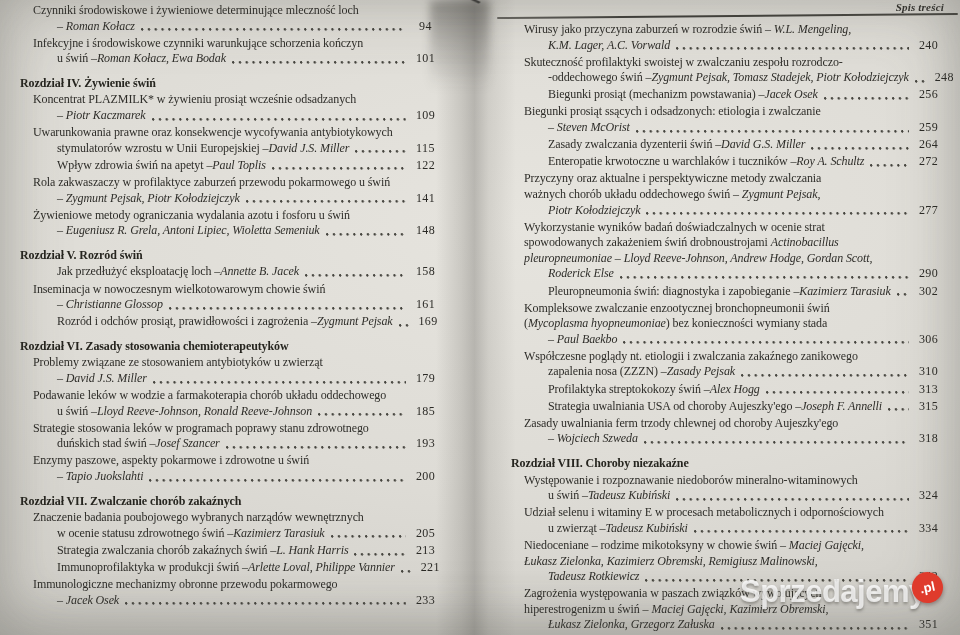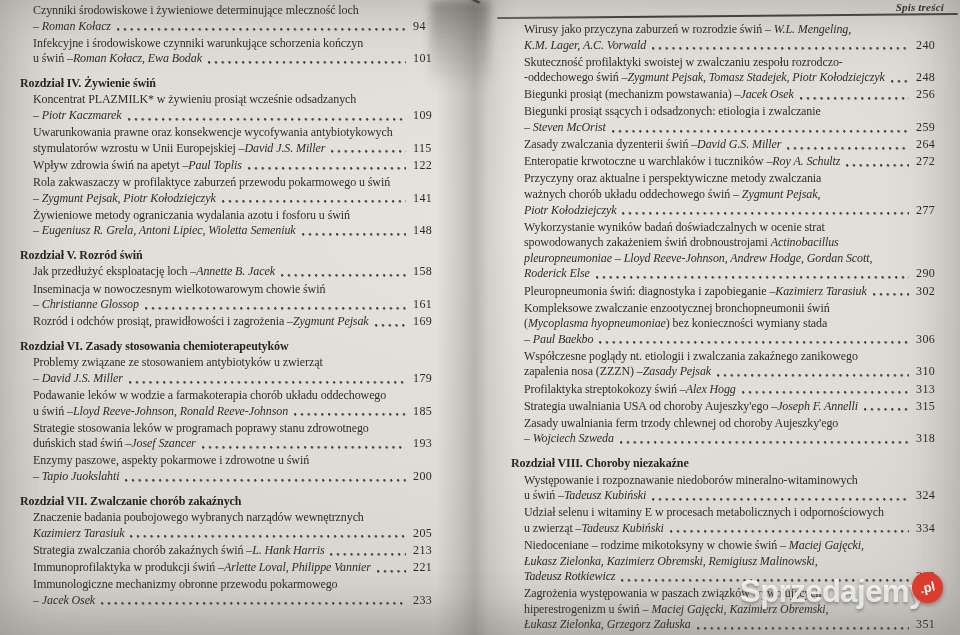--- a/index.html
+++ b/index.html
@@ -46,29 +46,29 @@
     position:absolute;color:#2e2d29;
     font-size:12px;line-height:15.6px;letter-spacing:-0.1px;
   }
   #left-col{left:20px;top:3px;width:418px;}
   #right-col{left:511px;top:22px;width:430px;}
   .chapter{
     font-weight:bold;color:#26251f;margin-top:9px;margin-bottom:1px;white-space:nowrap;
   }
   .entry{padding-left:13px;margin-bottom:1.5px;}
   .ln{white-space:nowrap;overflow:hidden;}
-  .ln.last{display:flex;align-items:baseline;overflow:visible;}
+  .ln.last{display:flex;align-items:baseline;overflow:visible;margin-left:24px;}
   .it{font-style:italic;}
   .dots{
     flex:1 1 auto;min-width:10px;align-self:flex-end;height:5px;
     margin:0 7px 2px 6px;
     background-image:radial-gradient(circle at 1.2px 2.4px, #45443e 1.05px, rgba(0,0,0,0) 1.4px);
     background-size:6.8px 5px;background-repeat:repeat-x;
   }
-  .pg{min-width:25px;text-align:left;letter-spacing:0.4px;color:#2b2a26;}
+  .pg{min-width:25px;text-align:center;letter-spacing:0.4px;color:#2b2a26;}
   .watermark{position:absolute;left:740px;top:574px;z-index:6;pointer-events:none;}
   .wm-text{
     font-family:"Liberation Sans","DejaVu Sans",sans-serif;
     font-weight:bold;font-size:31px;letter-spacing:-0.5px;
     color:rgba(255,255,255,0.72);
     text-shadow:0 2px 3px rgba(88,86,80,0.55), 0 0 1px rgba(255,255,255,0.4);
   }
   .wm-badge{
     position:absolute;left:172px;top:-2px;width:31px;height:31px;border-radius:50%;
     display:flex;align-items:center;justify-content:center;
@@ -206,20 +206,21 @@
         <div class="ln last">
           <span class="it">– Tapio Juokslahti</span>
           <span class="dots"></span>
           <span class="pg">200</span>
         </div>
       </div>
       <div class="chapter">Rozdział VII. Zwalczanie chorób zakaźnych</div>
       <div class="entry">
         <div class="ln"><span>Znaczenie badania poubojowego wybranych narządów wewnętrznych</span></div>
         <div class="ln last">
+          <span>w ocenie statusu zdrowotnego świń – </span>
           <span class="it">Kazimierz Tarasiuk</span>
           <span class="dots"></span>
           <span class="pg">205</span>
         </div>
       </div>
       <div class="entry">
         <div class="ln last">
           <span>Strategia zwalczania chorób zakaźnych świń – </span>
           <span class="it">L. Hank Harris</span>
           <span class="dots"></span>

